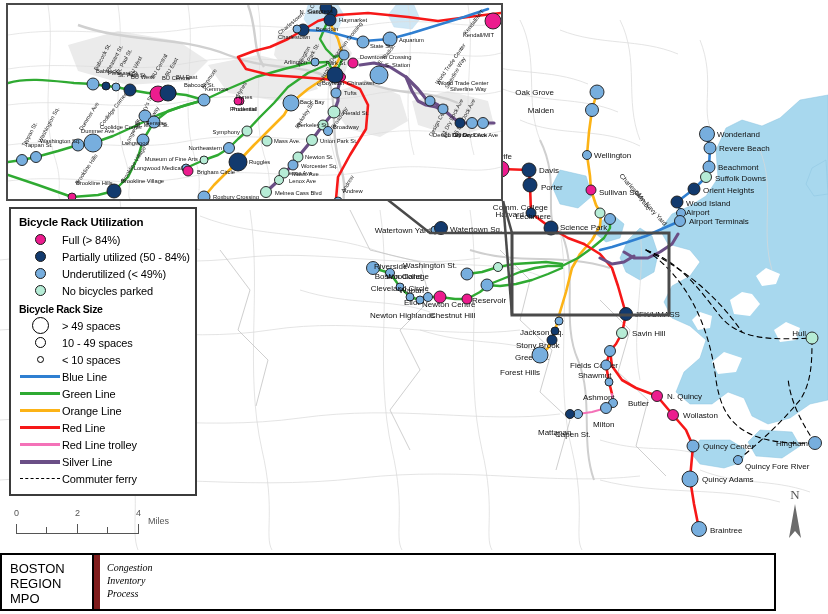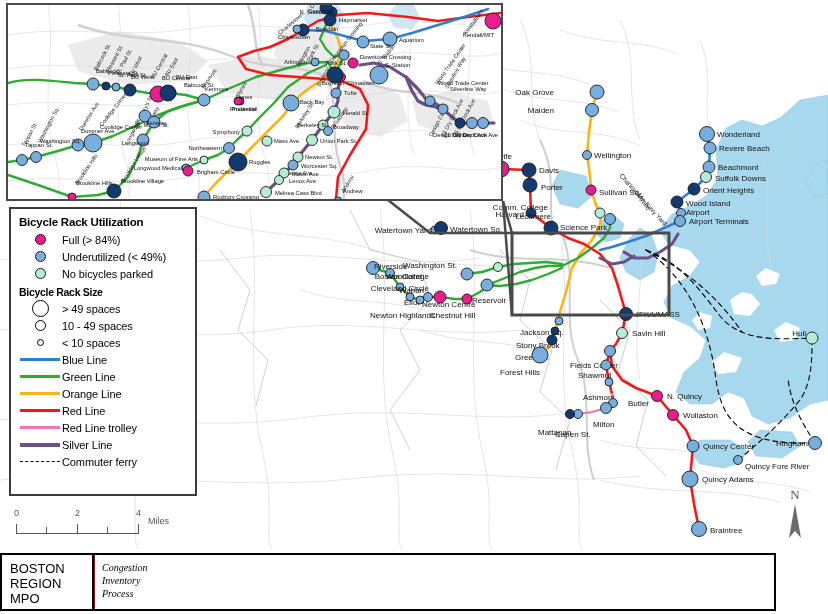--- a/index.html
+++ b/index.html
@@ -43,21 +43,21 @@
   
   #titlebar{position:absolute;left:0;top:553px;width:776px;height:58px;
             border:2px solid #000;box-sizing:border-box;display:flex;align-items:stretch;background:#fff;}
   #tb-left{width:92px;border-right:2px solid #000;box-sizing:border-box;
            padding:6px 0 0 8px;font-size:13px;line-height:15px;color:#000;}
   #tb-center{flex:1;display:flex;flex-direction:column;align-items:center;justify-content:center;
              padding:3px 6px;text-align:center;}
   #tb-fig{font-size:12.5px;color:#000;line-height:15px;}
   #tb-sub{font-size:12.5px;color:#000;line-height:15px;}
   #tb-sub2{font-size:12.5px;color:#000;line-height:15px;}
-  #tb-right{width:86px;border-left:1px solid #7f1d1d;box-sizing:border-box;
+  #tb-right{width:86px;border-left:6px solid #7f1d1d;box-sizing:border-box;
             padding:6px 8px 0 7px;font-size:10px;font-style:italic;line-height:13px;color:#000;
             font-family:"Liberation Serif",serif;}
 </style>
 </head>
 <body>
 
 <div id="page">
 
   <div id="map-canvas">
     <svg id="map-svg" width="828" height="550" viewBox="0 0 828 550">
@@ -761,20 +761,26 @@
     <div class="leg-title">Bicycle Rack Utilization</div>
     <div id="util-rows">
         <div class="leg-row">
           <span class="leg-sym">
             <span class="dot" style="width:11px;height:11px;background:#ec1c8e;"></span>
           </span>
           <span class="leg-lab">Full (&gt; 84%)</span>
         </div>
         <div class="leg-row">
           <span class="leg-sym">
+            <span class="dot" style="width:11px;height:11px;background:#123a6e;"></span>
+          </span>
+          <span class="leg-lab">Partially utilized (50 - 84%)</span>
+        </div>
+        <div class="leg-row">
+          <span class="leg-sym">
             <span class="dot" style="width:11px;height:11px;background:#77aede;"></span>
           </span>
           <span class="leg-lab">Underutilized (&lt; 49%)</span>
         </div>
         <div class="leg-row">
           <span class="leg-sym">
             <span class="dot" style="width:11px;height:11px;background:#b6ecd6;"></span>
           </span>
           <span class="leg-lab">No bicycles parked</span>
         </div>

